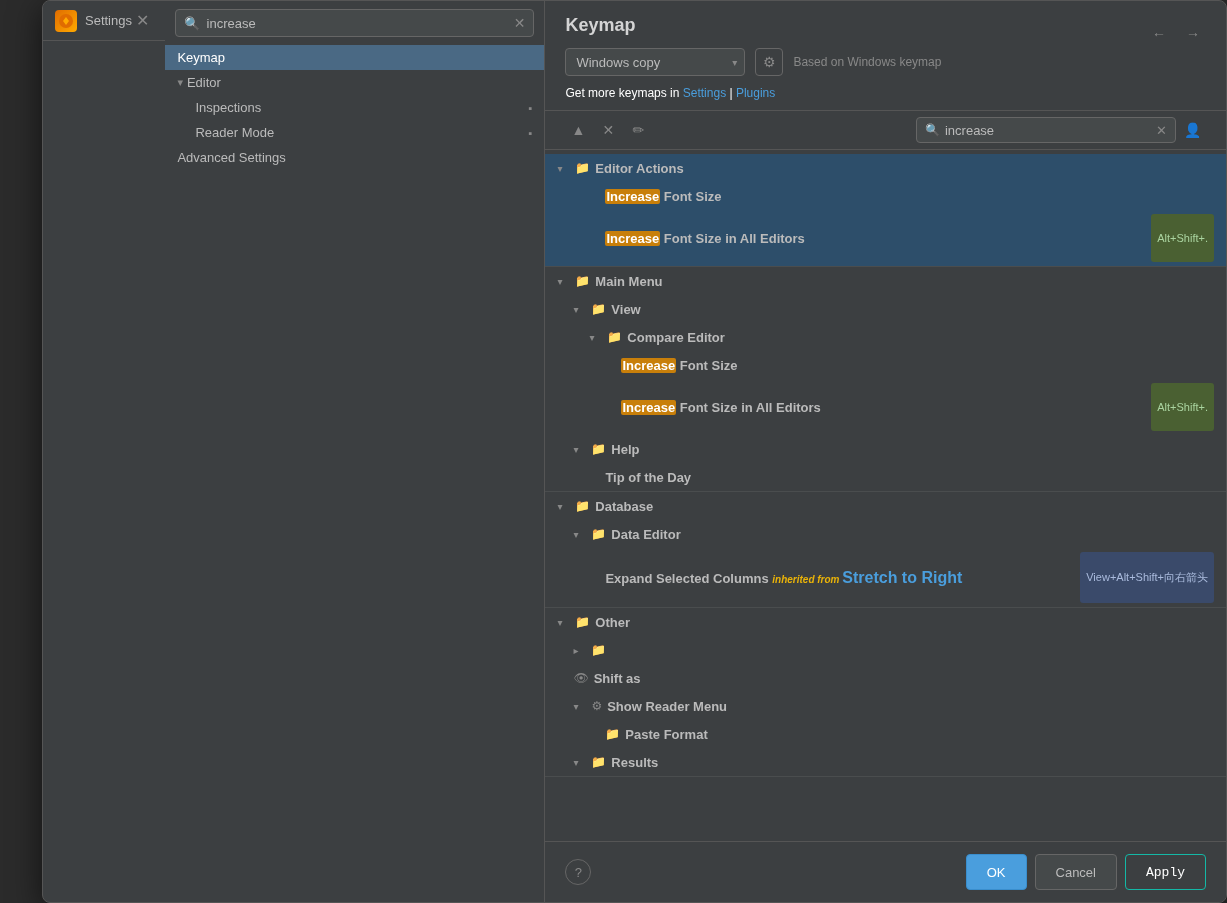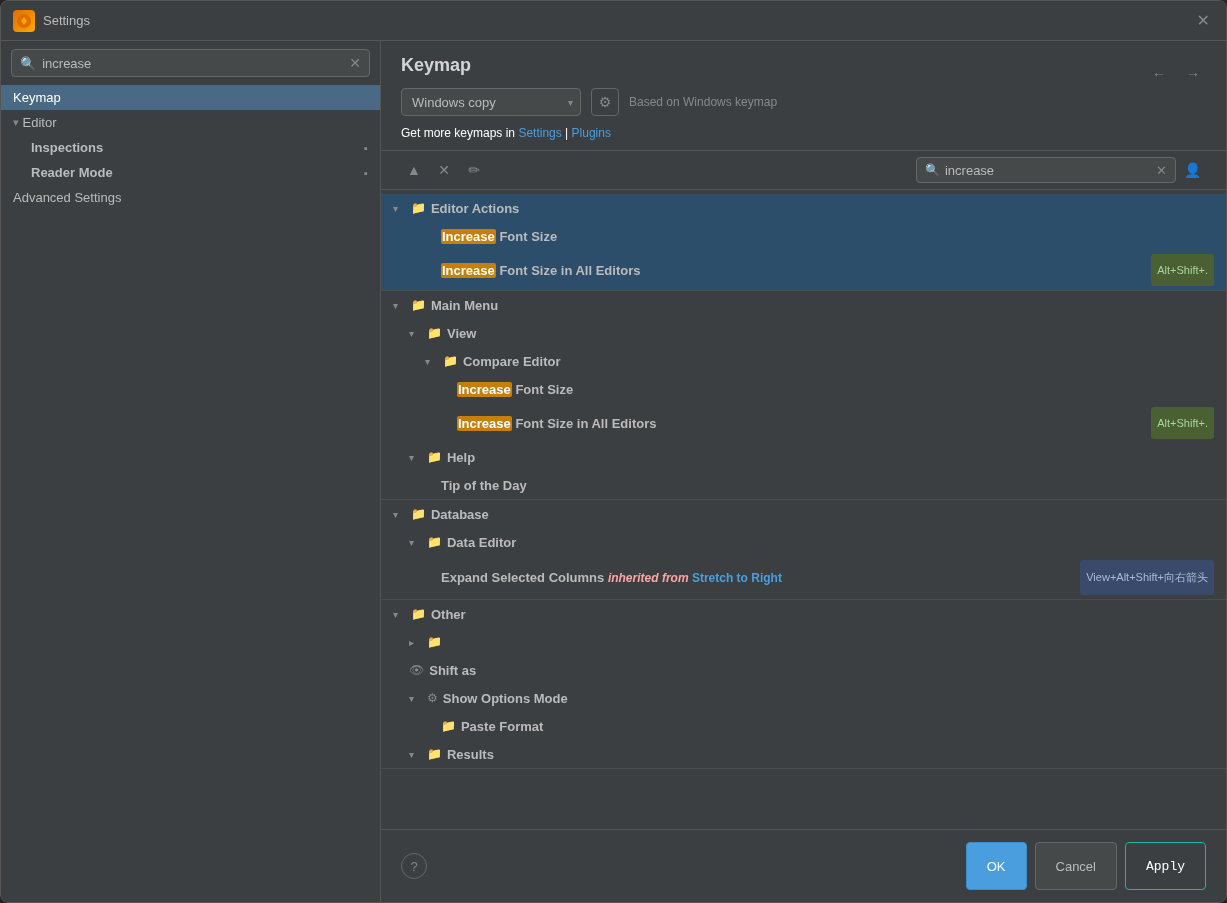--- a/index.html
+++ b/index.html
@@ -13,23 +13,24 @@
       justify-content: center;
       min-height: 100vh;
     }
     .dialog {
       width: 1227px;
       height: 903px;
       background: #3c3f41;
       border: 1px solid #555;
       border-radius: 8px;
       display: flex;
-      flex-direction: column;
+      flex-direction: row;
       overflow: hidden;
       box-shadow: 0 8px 32px rgba(0,0,0,0.6);
+      margin-left: 42px;
     }
     .title-bar {
       background: #3c3f41;
       height: 40px;
       display: flex;
       align-items: center;
       padding: 0 12px;
       border-bottom: 1px solid #555;
       flex-shrink: 0;
     }
@@ -113,21 +114,21 @@
       padding: 5px 12px;
       cursor: pointer;
       display: flex;
       align-items: center;
       color: #bbbbbb;
     }
     .nav-item.selected {
       background: #4a6984;
       color: #ffffff;
     }
-    .nav-item.indented-1 { padding-left: 30px; font-weight: bold; }
+    .nav-item.indented-1 { padding-left: 30px; }
     .nav-item .chevron {
       margin-right: 4px;
       font-size: 11px;
       color: #888;
     }
     .nav-item .nav-label { font-size: 13px; }
     .nav-item .shortcut-badge {
       margin-left: auto;
       color: #888;
       font-size: 11px;
@@ -318,42 +319,42 @@
     .tree-label .highlight {
       background: #c87f0a;
       color: #fff;
       border-radius: 2px;
       padding: 0 1px;
     }
     .tree-shortcut {
       background: #5a5e60;
       color: #dddddd;
       font-size: 11px;
-      padding: 10px 6px;
+      padding: 18px 6px;
       border-radius: 3px;
       margin-left: auto;
       flex-shrink: 0;
     }
     .tree-shortcut.shortcut-alt {
       background: #4a6032;
       color: #aad4a0;
     }
     .tree-shortcut.shortcut-ctrl {
       background: #3a4a6a;
       color: #aabbdd;
     }
     .inherited-text {
-      color: #fca5a5;
-      font-size: 12px;
+      color: #eab308;
+      font-size: 10px;
       font-style: italic;
     }
     .inherited-link {
       color: #4a9edd;
       text-decoration: none;
-      font-size: 12px;
+      font-size: 16px;
     }
     
     .dialog-footer {
       display: flex;
       align-items: center;
       padding: 12px 20px;
       border-top: 1px solid #555;
       background: #3c3f41;
       flex-shrink: 0;
     }
@@ -372,21 +373,21 @@
     .footer-buttons {
       margin-left: auto;
       display: flex;
       gap: 8px;
     }
     .btn {
       padding: 6px 20px;
       border-radius: 4px;
       font-size: 13px;
       cursor: pointer;
-      height: 48px;
+      height: 36px;
       display: flex;
       align-items: center;
       justify-content: center;
     }
     .btn-primary {
       background: #4a9edd;
       border: 1px solid #3a8ecd;
       color: #fff;
     }
     .btn-default {
@@ -578,21 +579,21 @@
             <span class="tree-chevron">▸</span>
             <span class="tree-folder-icon">📁</span>
           </div>
           <div class="tree-row tree-indent-1">
             <span class="tree-folder-icon">👁</span>
             <span class="tree-label">Shift as</span>
           </div>
           <div class="tree-row tree-indent-1">
             <span class="tree-chevron">▾</span>
             <span class="tree-folder-icon">⚙</span>
-            <span class="tree-label">Show Options Mode</span>
+            <span class="tree-label">Show Reader Menu</span>
           </div>
           <div class="tree-row tree-indent-3">
             <span class="tree-folder-icon">📁</span>
             <span class="tree-label">Paste Format</span>
           </div>
           <div class="tree-row tree-indent-1">
             <span class="tree-chevron">▾</span>
             <span class="tree-folder-icon">📁</span>
             <span class="tree-label">Results</span>
           </div>

